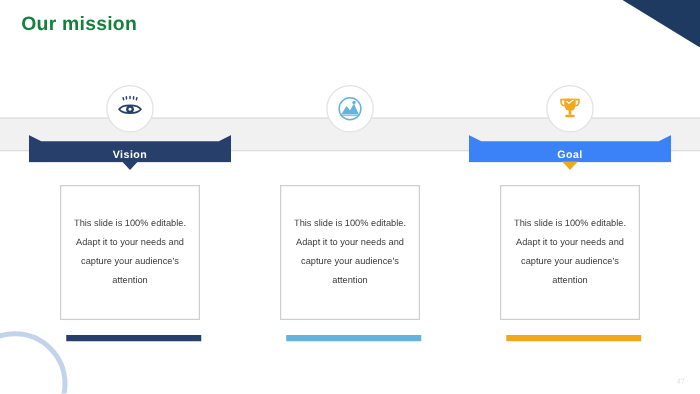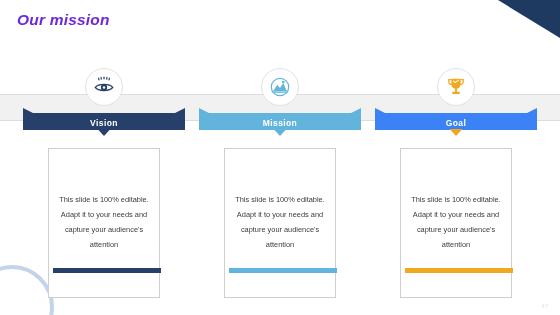--- a/index.html
+++ b/index.html
@@ -41,23 +41,22 @@
     background: transparent;
   }
 
   
   .page-title {
     position: absolute;
     left: 17px;
     top: 11px;
     font-size: 15.5px;
     font-weight: bold;
-    color: #6d28d9;
+    color: #15803d;
     letter-spacing: .2px;
-    font-style: italic;
   }
 
   
   .gray-band {
     position: absolute;
     left: 0;
     right: 0;
     top: 94px;
     height: 25px;
     background: #f1f1f1;
@@ -140,21 +139,21 @@
     clip-path: polygon(0 0, 100% 0, 50% 100%);
   }
 
   
   .card {
     position: absolute;
     left: 50%;
     top: 148px;
     transform: translateX(-50%);
     width: 112px;
-    height: 150px;
+    height: 108px;
     background: #ffffff;
     border: 1px solid #cfcfcf;
     box-sizing: border-box;
     display: flex;
     align-items: center;
     justify-content: center;
     padding: 4px 7px;
   }
   .card-text {
     font-size: 7.4px;
@@ -229,26 +228,20 @@
 
       <div class="icon-badge">
         <svg width="22" height="22" viewBox="0 0 24 24">
           <circle cx="12" cy="12" r="9.5" fill="none" stroke="#63b4dc" stroke-width="1.3"></circle>
           <path d="M4.5 16.5 L9 9.5 L12 13.2 L15.5 7.5 L19.5 16.5 Z" fill="#63b4dc"></path>
           <circle cx="15.5" cy="6.6" r="1.5" fill="#63b4dc"></circle>
           <path d="M4.2 17.6 L19.8 17.6" stroke="#63b4dc" stroke-width="1.2" stroke-linecap="round"></path>
         </svg>
       </div>
 
-      <div class="ribbon-wrap">
-        <div class="ribbon-body" style="background:#63b4dc">
-          <span class="ribbon-label">Mission</span>
-        </div>
-        <div class="ribbon-tab" style="background:#63b4dc"></div>
-      </div>
 
       <div class="card">
         <div class="card-text">This slide is 100% editable. Adapt it to your needs and capture your audience's attention</div>
       </div>
       <div class="card-bar" style="background:#63b4dc"></div>
     </div>
 
     <div class="col col-2">
 
       <div class="icon-badge">

